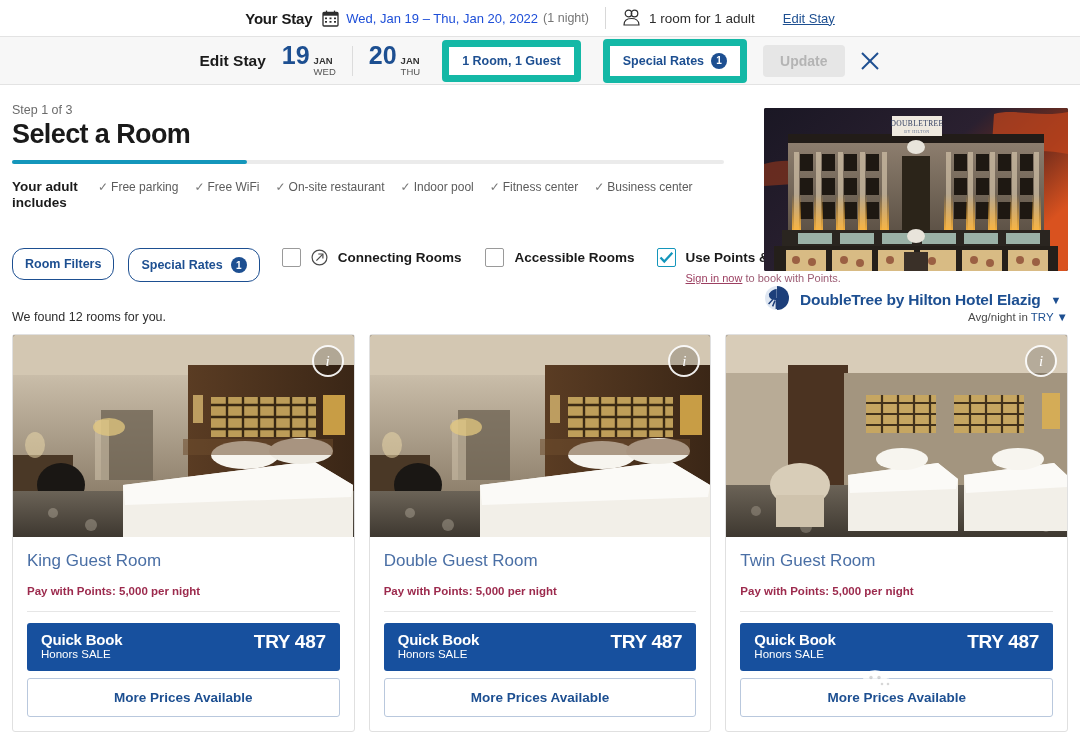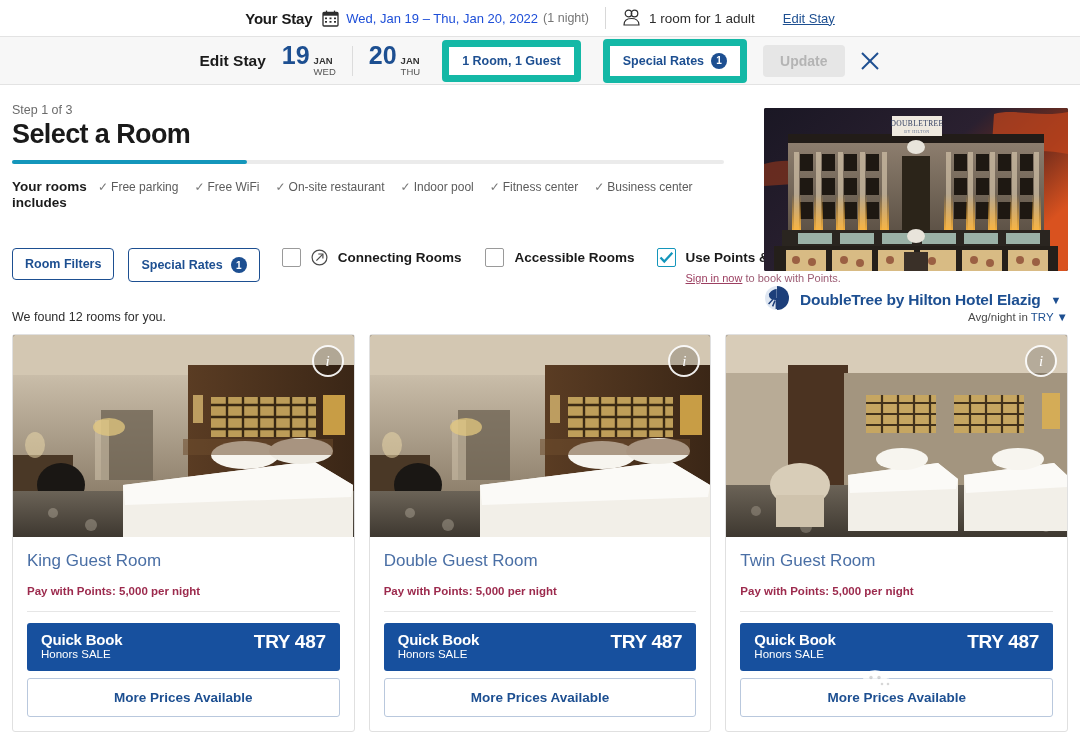--- a/index.html
+++ b/index.html
@@ -90,21 +90,21 @@
     font-size: 13.5px; font-weight: bold; color: #1a1a1a;
     width: 86px; line-height: 1.15;
   }
   .amenities { display: flex; flex-wrap: wrap; gap: 0 16px; padding-top: 1px; }
   .amenity { font-size: 12px; color: #5c5c5c; white-space: nowrap; }
   .amenity .tick { margin-right: 3px; color: #7a7a7a; }
 
   
   .filters { display: flex; align-items: flex-start; margin-top: 38px; }
   .fbtn {
-    border: 1px solid #1d4f91; border-radius: 4px; background: #fff;
+    border: 1px solid #1d4f91; border-radius: 12px; background: #fff;
     color: #1d4f91; font-size: 12.5px; font-weight: bold;
     padding: 8px 12px; cursor: pointer;
     display: inline-flex; align-items: center; gap: 8px; margin-right: 14px;
   }
   .cbgroup { display: flex; align-items: center; margin-left: 8px; margin-right: 4px; }
   .cbox {
     width: 19px; height: 19px; border: 1px solid #9a9a9a; border-radius: 2px;
     background: #fff; cursor: pointer; flex: none;
   }
   .cbox.checked {
@@ -268,21 +268,21 @@
 
 <div class="content">
 
   <div class="step">Step 1 of 3</div>
   <h1 class="page-title">Select a Room</h1>
   <div class="progress-track">
     <div class="progress-fill" style="width: 234.96px;"></div>
   </div>
 
   <div class="includes-row">
-    <div class="includes-label">Your rooms includes</div>
+    <div class="includes-label">Your adult includes</div>
     <div class="amenities">
       <span class="amenity"><span class="tick">✓</span><span>Free parking</span></span>
       <span class="amenity"><span class="tick">✓</span><span>Free WiFi</span></span>
       <span class="amenity"><span class="tick">✓</span><span>On-site restaurant</span></span>
       <span class="amenity"><span class="tick">✓</span><span>Indoor pool</span></span>
       <span class="amenity"><span class="tick">✓</span><span>Fitness center</span></span>
       <span class="amenity"><span class="tick">✓</span><span>Business center</span></span>
     </div>
   </div>
 

